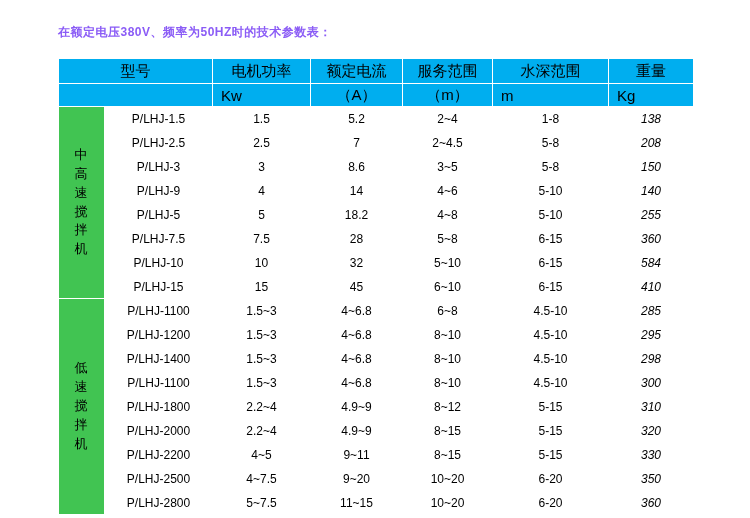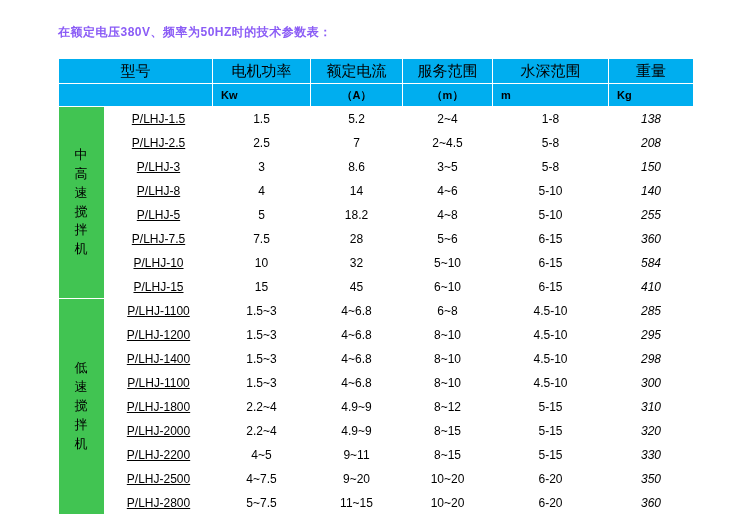--- a/index.html
+++ b/index.html
@@ -59,22 +59,22 @@
 
   .hdr {
     background: #00aeef !important;
     color: #000;
     font-weight: bold;
     height: 24px;
     font-size: 15px;
     border: 1px solid #ffffff;
   }
   .hdr.unit {
-    font-weight: bold;
-    font-size: 11px;
+    font-weight: normal;
+    font-size: 15px;
     height: 22px;
     text-align: left;
     padding-left: 8px;
   }
   .hdr.unit.ctr { text-align: center; padding-left: 0; }
 
   .group-cell {
     background: #41c452 !important;
     font-weight: bold;
     font-size: 13px;
@@ -90,21 +90,20 @@
     word-break: break-all;
   }
   tbody tr { height: 24px; }
   td.model {
     text-align: left;
     padding-left: 8px;
     border-top: 1px solid #b9b9b9;
     border-bottom: 1px solid #b9b9b9;
     border-left: 1px solid #b9b9b9;
     border-right: 1px solid #b9b9b9;
-    text-decoration: underline;
   }
   td.val {
     border: 1px solid #b9b9b9;
   }
   td.weight {
     text-align: left;
     padding-left: 8px;
     border: 1px solid #b9b9b9;
     font-style: italic;
   }
@@ -167,40 +166,40 @@
       </tr>
       <tr>
         <td class="model">P/LHJ-3</td>
         <td class="val">3</td>
         <td class="val">8.6</td>
         <td class="val">3~5</td>
         <td class="val">5-8</td>
         <td class="weight">150</td>
       </tr>
       <tr>
-        <td class="model">P/LHJ-8</td>
+        <td class="model">P/LHJ-9</td>
         <td class="val">4</td>
         <td class="val">14</td>
         <td class="val">4~6</td>
         <td class="val">5-10</td>
         <td class="weight">140</td>
       </tr>
       <tr>
         <td class="model">P/LHJ-5</td>
         <td class="val">5</td>
         <td class="val">18.2</td>
         <td class="val">4~8</td>
         <td class="val">5-10</td>
         <td class="weight">255</td>
       </tr>
       <tr>
         <td class="model">P/LHJ-7.5</td>
         <td class="val">7.5</td>
         <td class="val">28</td>
-        <td class="val">5~6</td>
+        <td class="val">5~8</td>
         <td class="val">6-15</td>
         <td class="weight">360</td>
       </tr>
       <tr>
         <td class="model">P/LHJ-10</td>
         <td class="val">10</td>
         <td class="val">32</td>
         <td class="val">5~10</td>
         <td class="val">6-15</td>
         <td class="weight">584</td>

